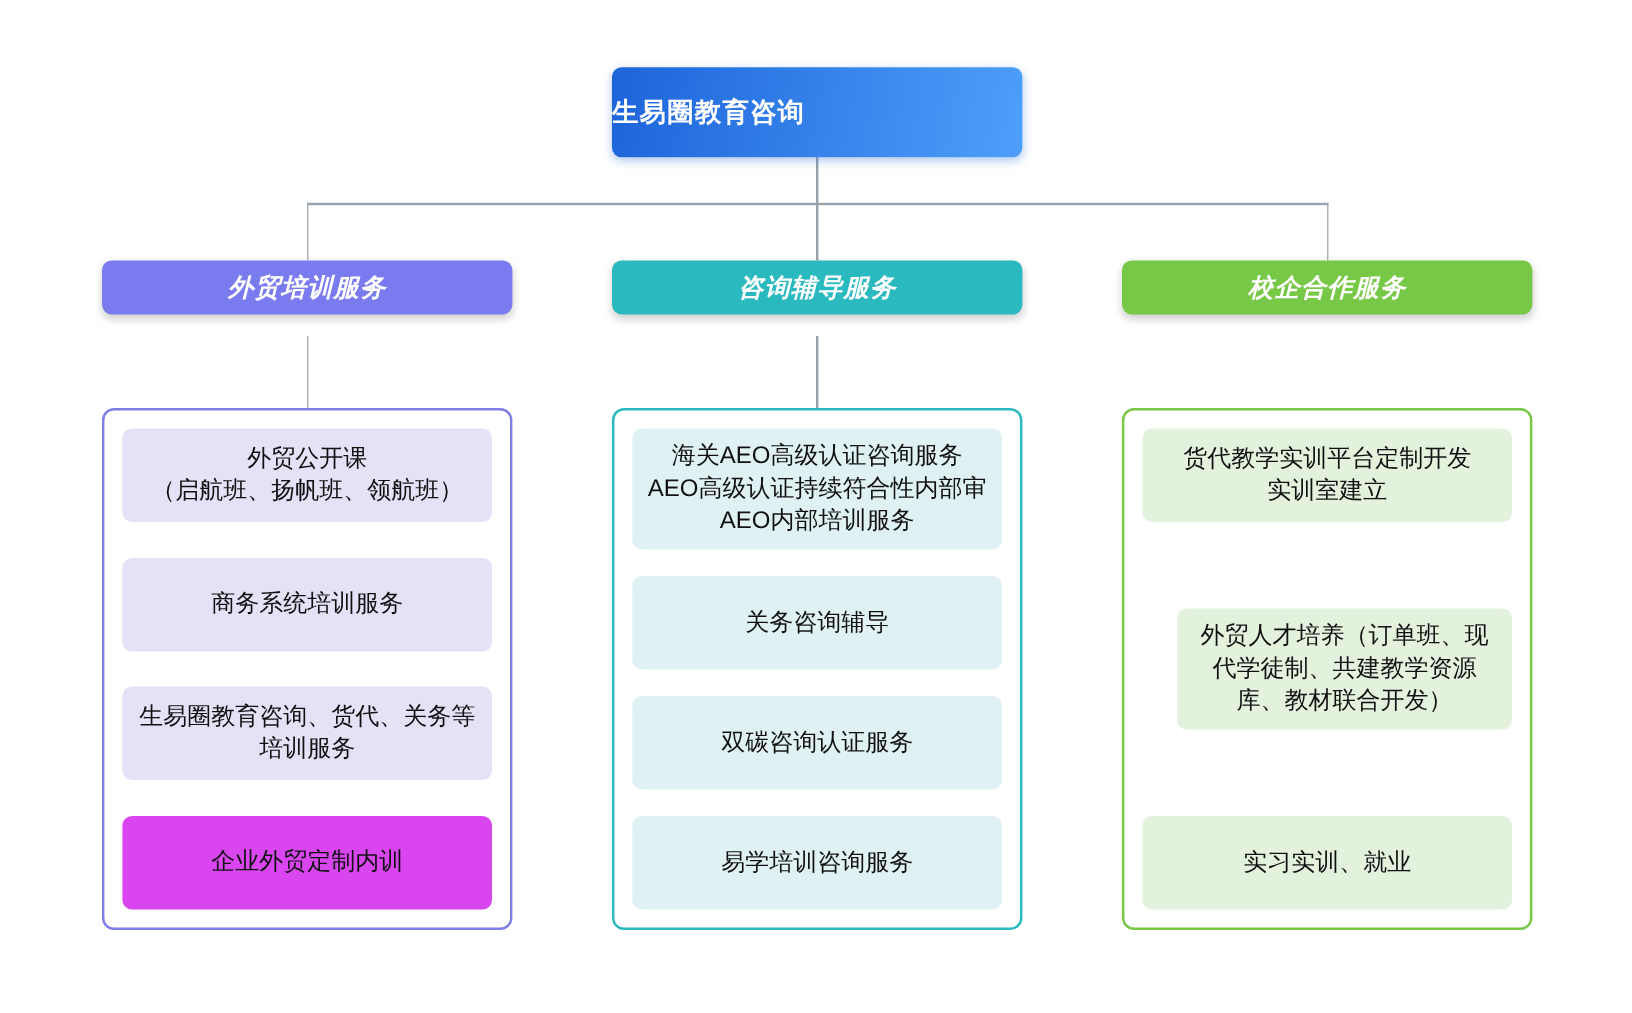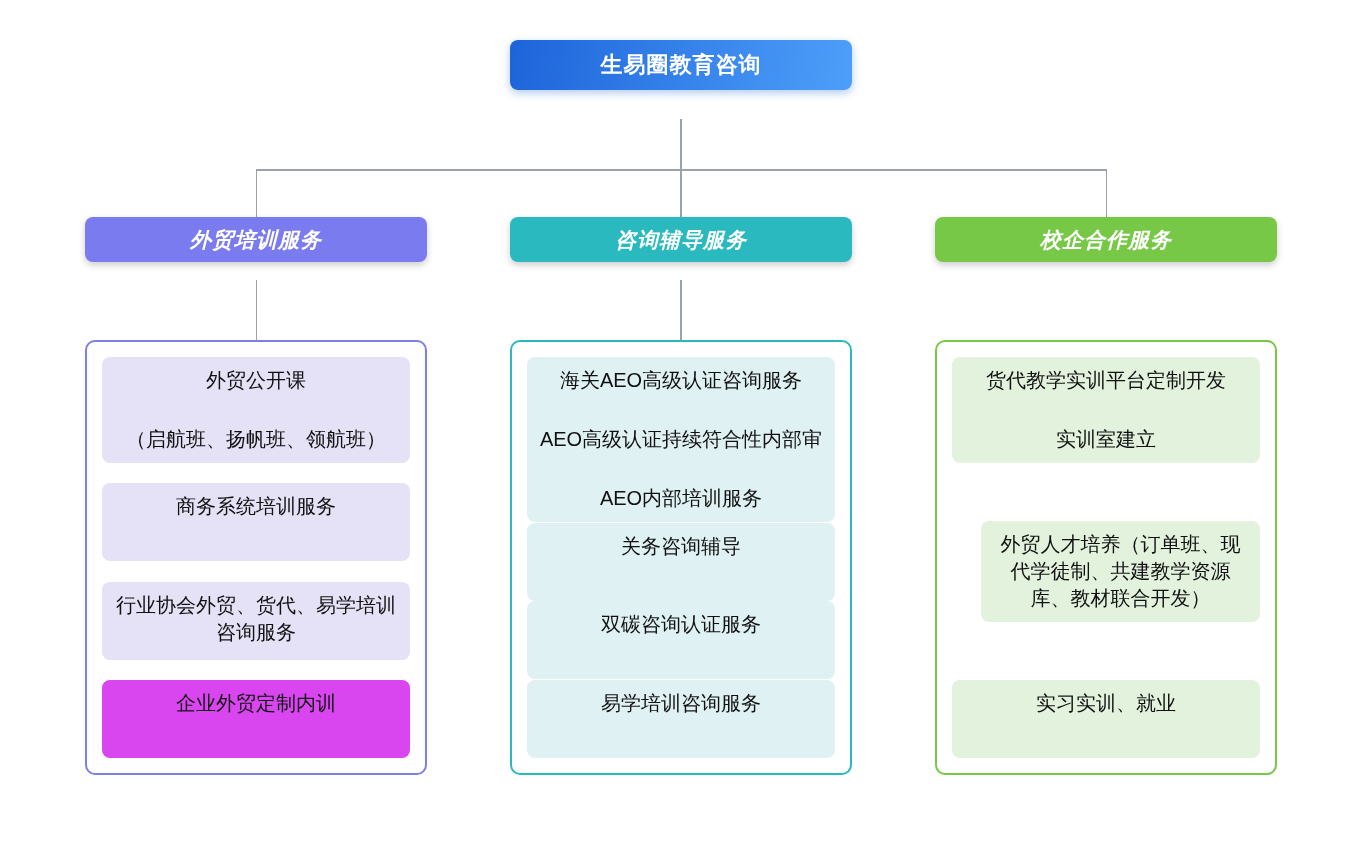--- a/index.html
+++ b/index.html
@@ -14,27 +14,26 @@
     font-family: "Liberation Sans", "DejaVu Sans", sans-serif;
     overflow: hidden;
   }
   .connector {
     position: absolute;
     background: #9aa2ab;
   }
   .node-root {
     position: absolute;
     left: 510px;
-    top: 40px;
+    top: 56px;
     width: 342px;
-    height: 50px;
+    height: 75px;
     border-radius: 8px;
     display: flex;
     align-items: center;
-    justify-content: center;
     color: #ffffff;
     font-size: 22px;
     font-weight: bold;
     letter-spacing: 1px;
     box-shadow: 0 3px 8px rgba(29, 100, 218, 0.35);
   }
   .branch {
     position: absolute;
     top: 217px;
     width: 342px;
@@ -72,26 +71,25 @@
     justify-content: space-between;
   }
   .item {
     border-radius: 8px;
     min-height: 78px;
     box-sizing: border-box;
     padding: 10px 10px;
     display: flex;
     flex-direction: column;
     align-items: center;
-    justify-content: flex-start;
+    justify-content: center;
     text-align: center;
     font-size: 20px;
     line-height: 1.35;
     color: #111111;
-    gap: 32px;
   }
   .item span { display: block; }
 </style>
 </head>
 <body>
 
 <div class="connector" style="left: 680px; top: 119px; width: 1.5px; height: 51px; background: rgb(154, 162, 171);"></div>
 <div class="connector" style="left: 255.5px; top: 169px; width: 851px; height: 1.5px; background: rgb(154, 162, 171);"></div>
 <div class="connector" style="left: 255.5px; top: 169px; width: 1.5px; height: 48px; background: rgb(154, 162, 171);"></div>
 <div class="connector" style="left: 680px; top: 170px; width: 1.5px; height: 47px; background: rgb(154, 162, 171);"></div>
@@ -109,21 +107,21 @@
   </div>
   <div class="branch-body" style="border-color: rgb(126, 126, 233);">
       <div class="item" style="background: rgb(229, 226, 247);">
         <span>外贸公开课</span>
         <span>（启航班、扬帆班、领航班）</span>
       </div>
       <div class="item" style="background: rgb(229, 226, 247);">
         <span>商务系统培训服务</span>
       </div>
       <div class="item" style="background: rgb(229, 226, 247);">
-        <span>行业协会外贸、货代、易学培训咨询服务</span>
+        <span>生易圈教育咨询、货代、关务等培训服务</span>
       </div>
       <div class="item" style="background: #d946ef;">
         <span>企业外贸定制内训</span>
       </div>
     </div>
 </div>
 
 <div class="branch branch-1">
   <div class="branch-header" style="background: rgb(42, 185, 190);">
     <span>咨询辅导服务</span>

